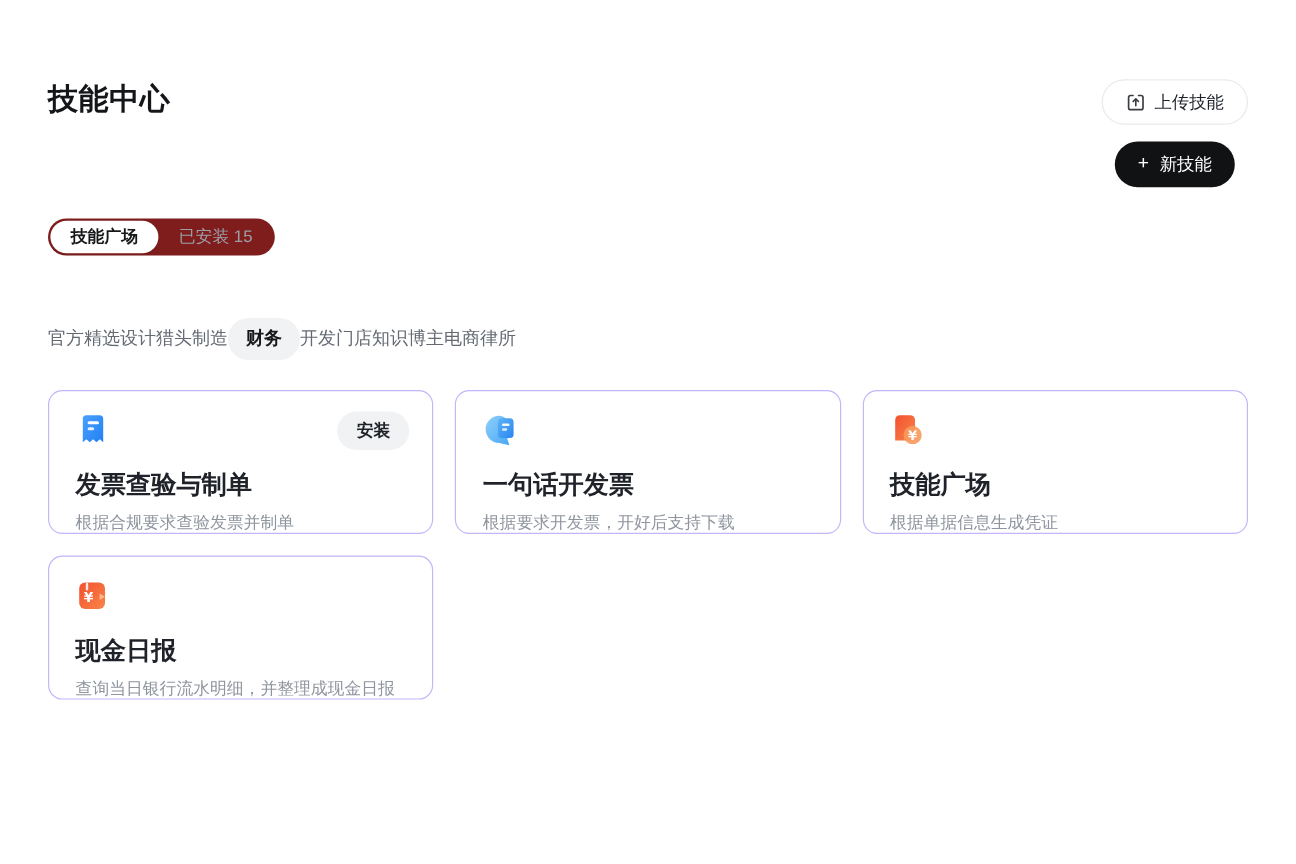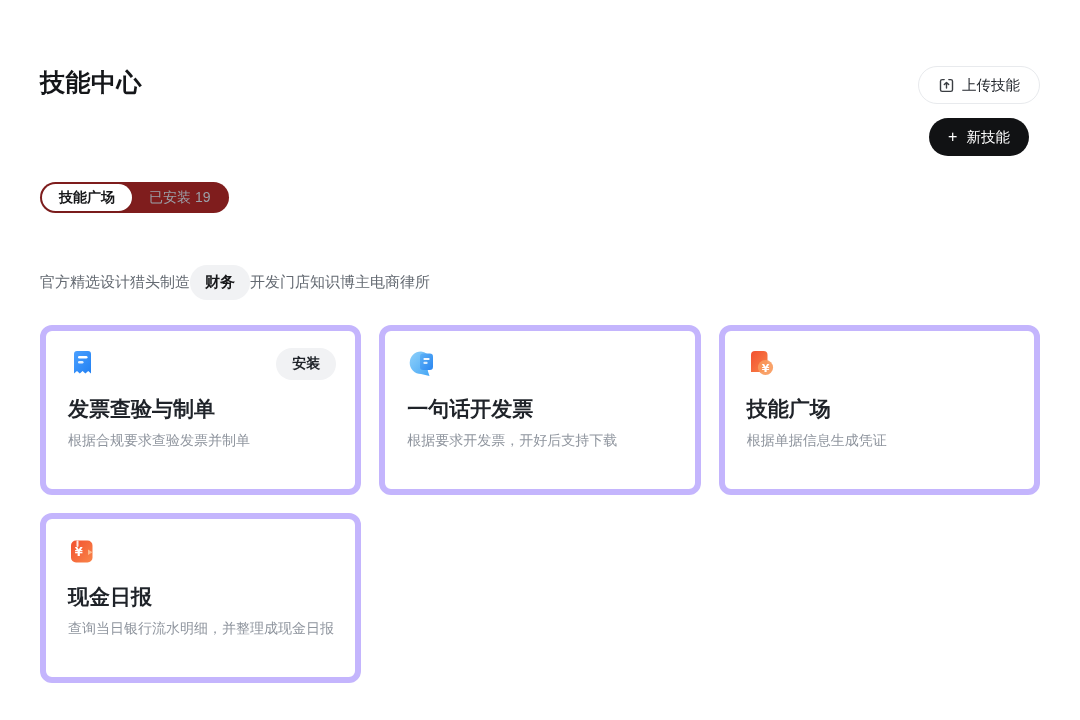--- a/index.html
+++ b/index.html
@@ -27,21 +27,21 @@
     box-shadow:0 1px 3px rgba(0,0,0,.08); }
 
   
   .cats { margin-top:52px; display:flex; align-items:center; }
   .cat { font-size:15px; color:#646a72; cursor:pointer; padding:8px 0; border-radius:17px; }
   .cat.active { background:#f1f2f4; padding:8px 15px; font-weight:700; color:#17181a; }
 
   
   .grid { margin-top:25px; display:grid; grid-template-columns:repeat(3,1fr);
     column-gap:18px; row-gap:18px; }
-  .card { position:relative; height:170px; border:6px solid #c4b5fd; border-radius:12px;
+  .card { position:relative; height:120px; border:1px solid #c4b5fd; border-radius:12px;
     padding:18px 20px 20px 22px; background:#fff; cursor:pointer; }
   .card-icon { width:29px; height:29px; display:block; }
   .badge { position:absolute; top:17px; right:19px; background:#f1f2f4; border-radius:16px;
     padding:7px 16px; font-size:14px; font-weight:700; color:#1f2329; cursor:pointer; }
   .card-title { margin-top:17px; font-size:21px; font-weight:700; color:#1f2329; }
   .card-desc { margin-top:9px; font-size:14px; color:#8f959e; }
 </style>
 </head>
 <body>
 
@@ -63,21 +63,21 @@
       <button class="btn btn-dark">
         <span class="plus">+</span>
         <span>新技能</span>
       </button>
     </div>
   </div>
 
   
   <div class="seg">
     <div class="seg-item active">技能广场</div>
-    <div class="seg-item">已安装 19</div>
+    <div class="seg-item">已安装 15</div>
   </div>
 
   
   <div class="cats">
     <div class="cat">官方精选</div>
     <div class="cat">设计</div>
     <div class="cat">猎头</div>
     <div class="cat">制造</div>
     <div class="cat active">财务</div>
     <div class="cat">开发</div>

